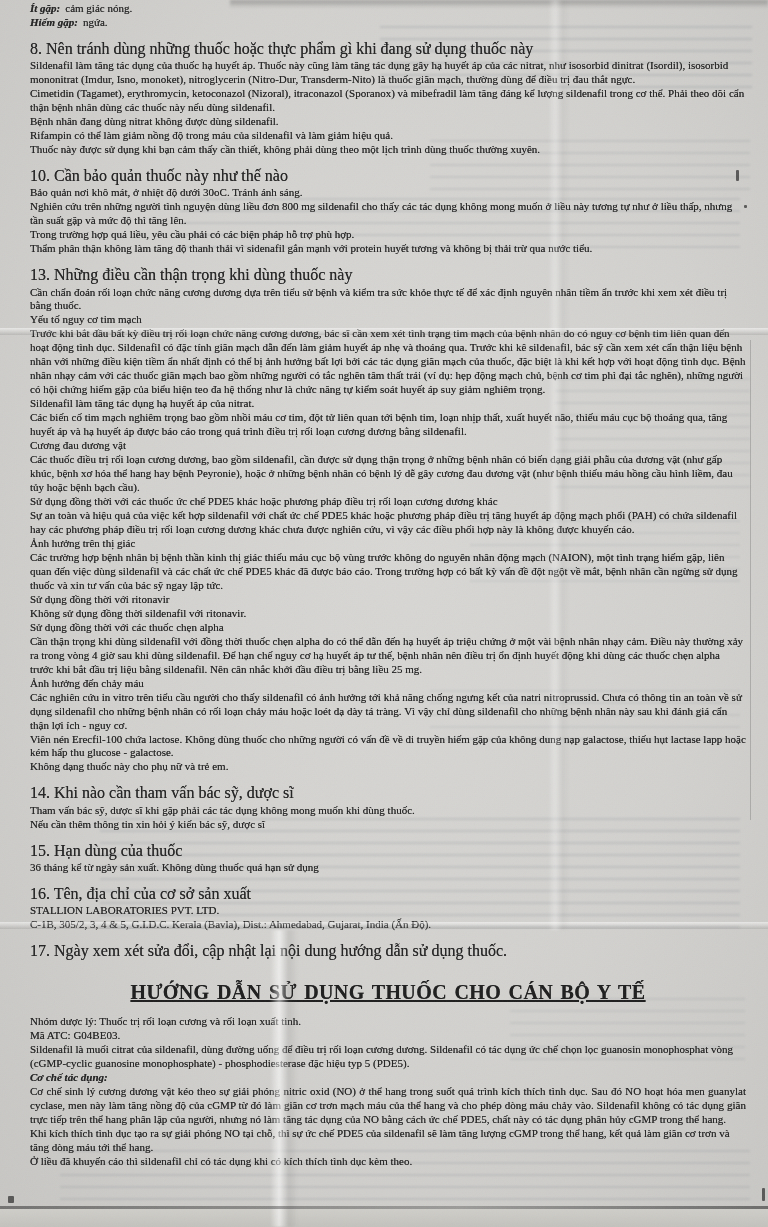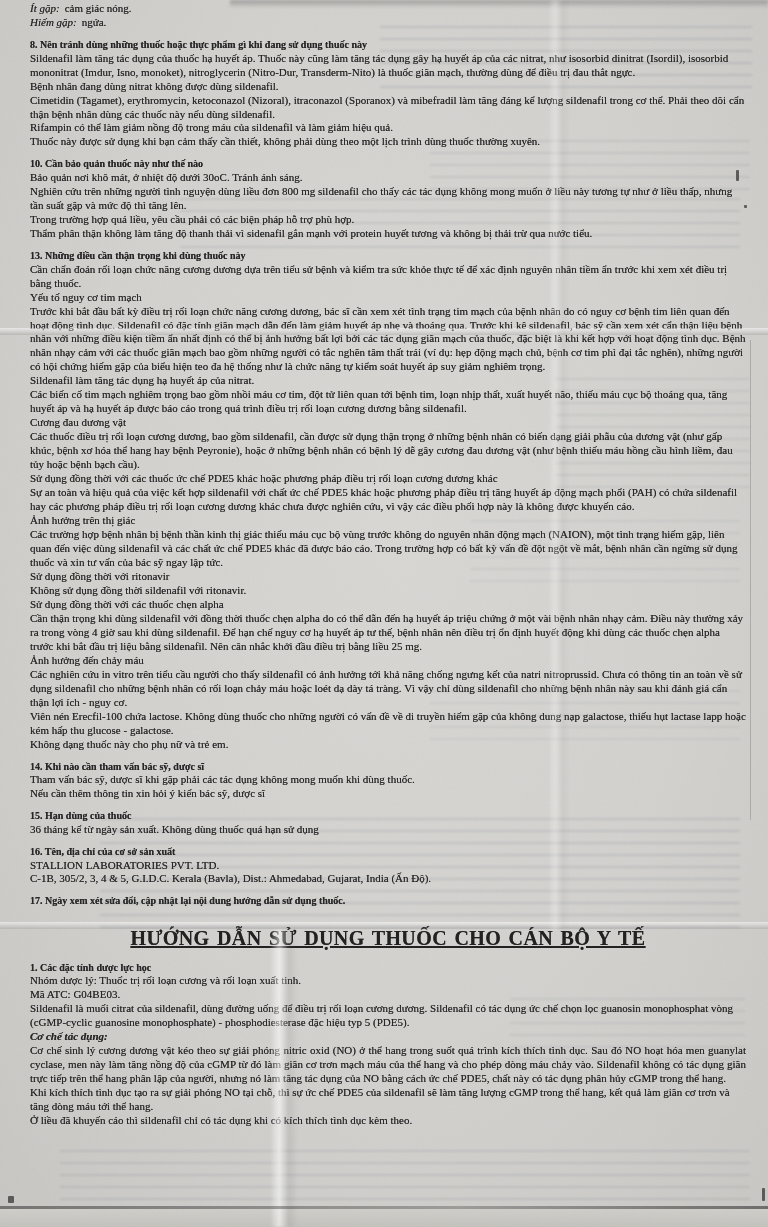--- a/index.html
+++ b/index.html
@@ -9,23 +9,23 @@
     font-family:"Liberation Serif","DejaVu Serif",serif;
   }
   .page{
     position:absolute;left:0;top:0;width:768px;height:1227px;
     padding:2px 22px 0 30px;box-sizing:border-box;
     color:#232323;font-size:11px;line-height:1.27;
     text-shadow:0 0 0.4px rgba(35,35,35,.75);
     z-index:2;
   }
   .page p{margin:0;}
-  .page h3{margin:9px 0 0;font-size:10px;font-weight:bold;}
+  .page h3{margin:9px 0 0;font-size:16px;font-weight:normal;}
   .clip-top{margin-top:-7px;}
-  .bi{font-weight:normal;font-style:italic;margin-right:5px;}
+  .bi{font-weight:bold;font-style:italic;margin-right:5px;}
   .sub{}
   .subb{font-style:italic;font-weight:bold;}
   .just{text-align:justify;}
   .hcp-title{
     margin:18px 0 10px;text-align:center;font-size:20px;font-weight:bold;
     text-decoration:underline;letter-spacing:.4px;word-spacing:2px;color:#1d1d1d;
   }
   
   .artifact{position:absolute;pointer-events:none;}
   .ghost{
@@ -82,22 +82,22 @@
 <div class="artifact speck" style="left:8px;top:1196px;width:6px;height:7px;"></div>
 <div class="artifact speck" style="left:762px;top:1188px;width:3px;height:13px;"></div>
 
 <div class="page">
 
   <p class="clip-top"><span class="bi">Ít gặp:</span><span>cảm giác nóng.</span></p>
   <p><span class="bi">Hiếm gặp:</span><span>ngứa.</span></p>
 
   <h3>8.  Nên tránh dùng những thuốc hoặc thực phẩm gì khi đang sử dụng thuốc này</h3>
   <p>Sildenafil làm tăng tác dụng của thuốc hạ huyết áp. Thuốc này cũng làm tăng tác dụng gây hạ huyết áp của các nitrat, như isosorbid dinitrat (Isordil), isosorbid mononitrat (Imdur, Isno, monoket), nitroglycerin (Nitro-Dur, Transderm-Nito) là thuốc giãn mạch, thường dùng để điều trị đau thắt ngực.</p>
+  <p>Cimetidin (Tagamet), erythromycin, ketoconazol (Nizoral), itraconazol (Sporanox) và mibefradil làm tăng đáng kể lượng sildenafil trong cơ thể. Phải theo dõi cẩn thận bệnh nhân dùng các thuốc này nếu dùng sildenafil.</p>
   <p>Bệnh nhân đang dùng nitrat không được dùng sildenafil.</p>
-  <p>Cimetidin (Tagamet), erythromycin, ketoconazol (Nizoral), itraconazol (Sporanox) và mibefradil làm tăng đáng kể lượng sildenafil trong cơ thể. Phải theo dõi cẩn thận bệnh nhân dùng các thuốc này nếu dùng sildenafil.</p>
   <p>Rifampin có thể làm giảm nồng độ trong máu của sildenafil và làm giảm hiệu quả.</p>
 
   <p>Thuốc này được sử dụng khi bạn cảm thấy cần thiết, không phải dùng theo một lịch trình dùng thuốc thường xuyên.</p>
 
   <h3>10.  Cần bảo quản thuốc này như thế nào</h3>
   <p>Bảo quản nơi khô mát, ở nhiệt độ dưới 30oC. Tránh ánh sáng.</p>
 
   <p>Nghiên cứu trên những người tình nguyện dùng liều đơn 800 mg sildenafil cho thấy các tác dụng không mong muốn ở liều này tương tự như ở liều thấp, nhưng tần suất gặp và mức độ thì tăng lên.</p>
 
   <p>Trong trường hợp quá liều, yêu cầu phải có các biện pháp hỗ trợ phù hợp.</p>
@@ -132,21 +132,20 @@
   <p>36 tháng kể từ ngày sản xuất. Không dùng thuốc quá hạn sử dụng</p>
 
   <h3>16.  Tên, địa chỉ của cơ sở sản xuất</h3>
   <p>STALLION LABORATORIES PVT. LTD.</p>
   <p>C-1B, 305/2, 3, 4 &amp; 5, G.I.D.C. Kerala (Bavla), Dist.: Ahmedabad, Gujarat, India (Ấn Độ).</p>
 
   <h3>17.  Ngày xem xét sửa đổi, cập nhật lại nội dung hướng dẫn sử dụng thuốc.</h3>
 
   <h2 class="hcp-title">HƯỚNG DẪN SỬ DỤNG THUỐC CHO CÁN BỘ Y TẾ</h2>
 
-  <h3>1.   Các đặc tính dược lực học</h3>
   <p>Nhóm dược lý: Thuốc trị rối loạn cương và rối loạn xuất tinh.</p>
   <p>Mã ATC: G04BE03.</p>
   <p>Sildenafil là muối citrat của sildenafil, dùng đường uống để điều trị rối loạn cương dương. Sildenafil có tác dụng ức chế chọn lọc guanosin monophosphat vòng (cGMP-cyclic guanosine monophosphate) - phosphodiesterase đặc hiệu typ 5 (PDE5).</p>
   <p class="subb">Cơ chế tác dụng:</p>
   <p class="just">Cơ chế sinh lý cương dương vật kéo theo sự giải phóng nitric oxid (NO) ở thể hang trong suốt quá trình kích thích tình dục. Sau đó NO hoạt hóa men guanylat cyclase, men này làm tăng nồng độ của cGMP từ đó làm giãn cơ trơn mạch máu của thể hang và cho phép dòng máu chảy vào. Sildenafil không có tác dụng giãn trực tiếp trên thể hang phân lập của người, nhưng nó làm tăng tác dụng của NO bằng cách ức chế PDE5, chất này có tác dụng phân hủy cGMP trong thể hang.</p>
   <p>Khi kích thích tình dục tạo ra sự giải phóng NO tại chỗ, thì sự ức chế PDE5 của sildenafil sẽ làm tăng lượng cGMP trong thể hang, kết quả làm giãn cơ trơn và tăng dòng máu tới thể hang.</p>
   <p>Ở liều đã khuyến cáo thì sildenafil chỉ có tác dụng khi có kích thích tình dục kèm theo.</p>
 
 </div>
 

